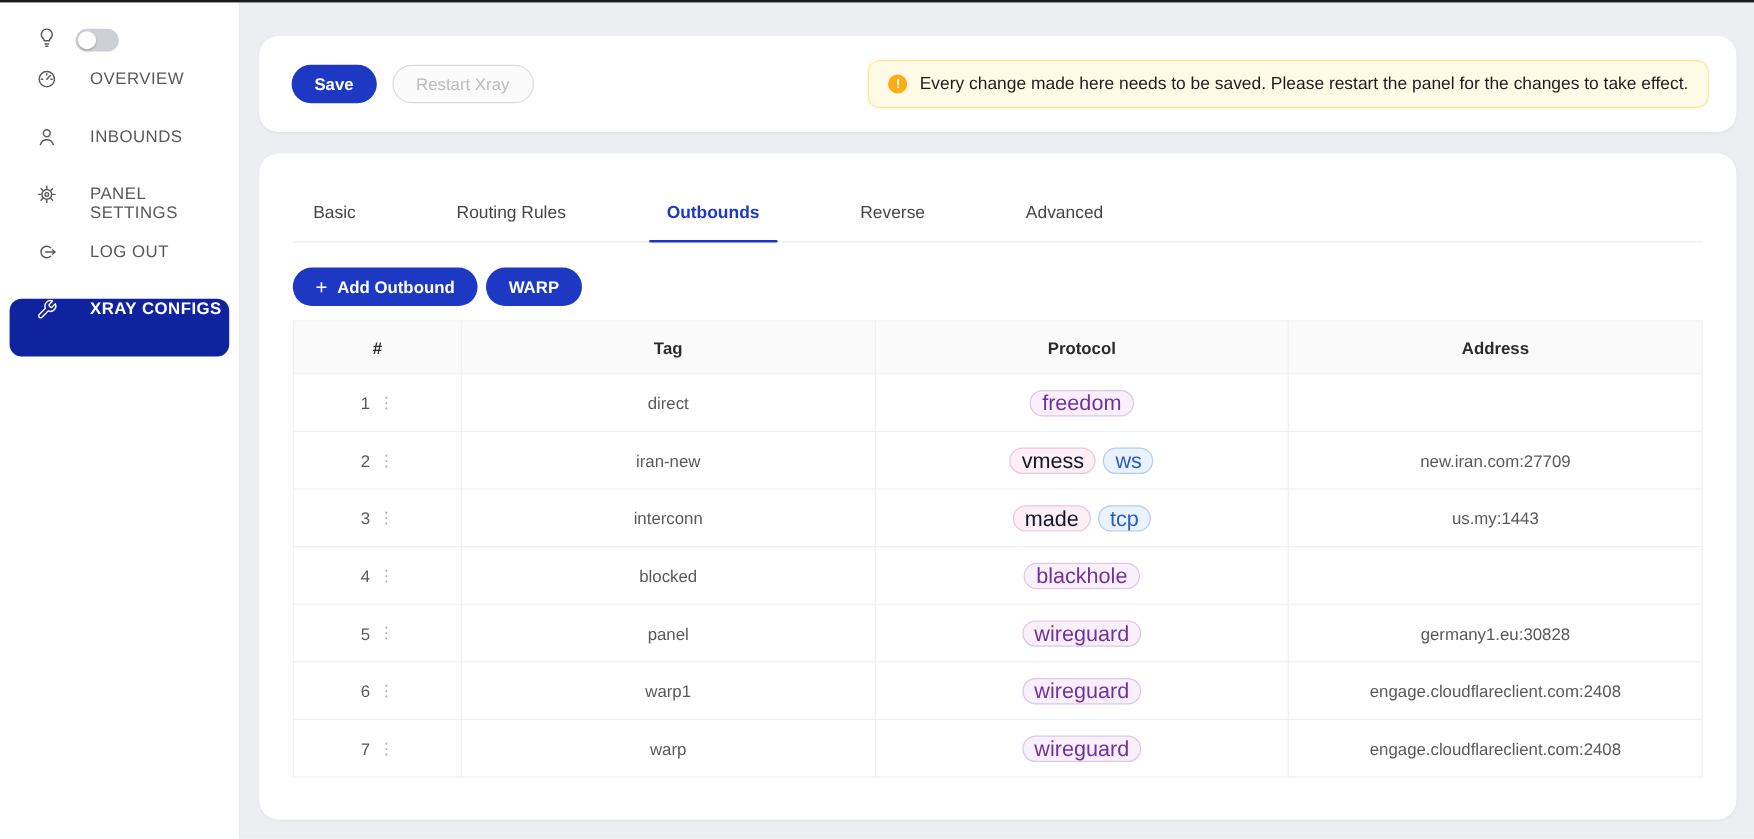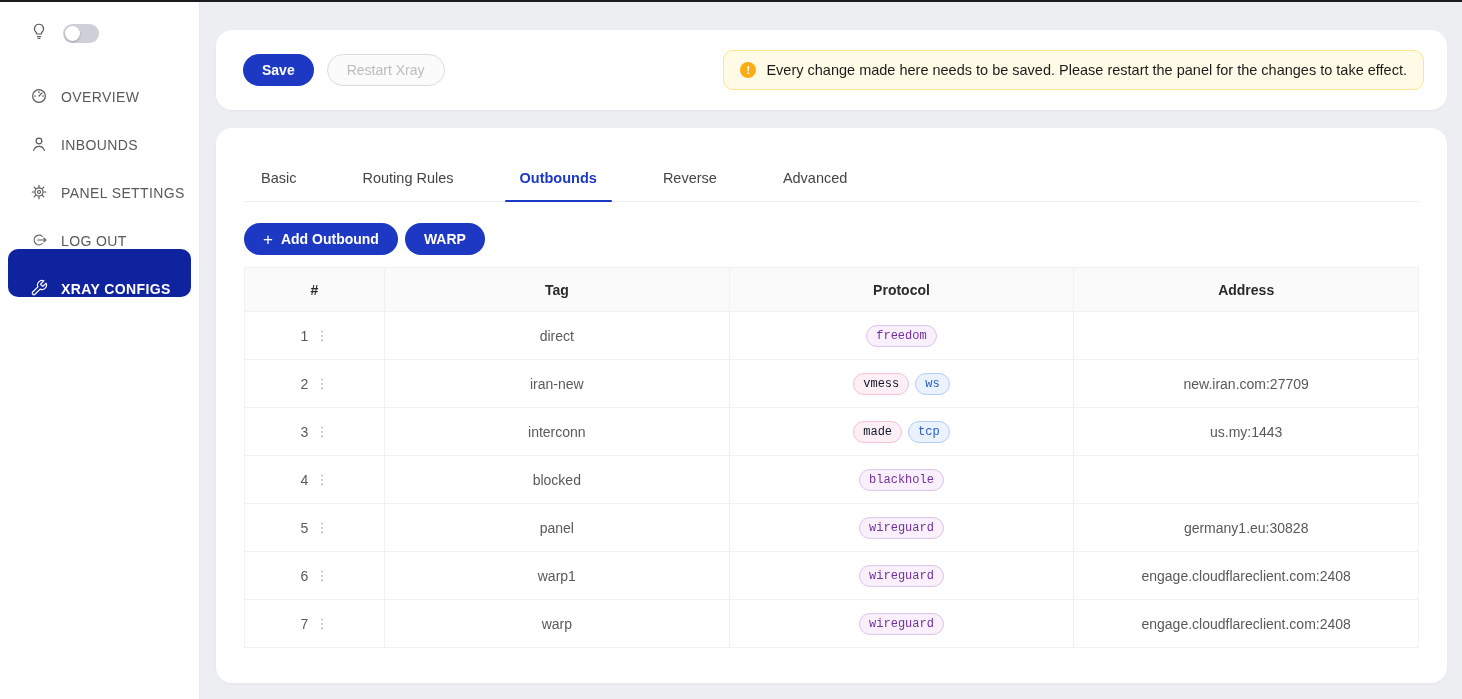--- a/index.html
+++ b/index.html
@@ -15,21 +15,21 @@
   
   .sidebar {
     position:absolute; left:0; top:0; width:200px; height:699px;
     background:#fff; border-right:1px solid #e9eaee; padding-top:13px; z-index:10;
   }
   .toggle-row { height:40px; display:flex; align-items:center; padding-left:30px; gap:15px; margin-bottom:4px; }
   .switch { width:36px; height:19px; border-radius:10px; background:#cdd0d6; position:relative; cursor:pointer; }
   .switch .knob { position:absolute; left:2px; top:2px; width:15px; height:15px; border-radius:50%; background:#fff; box-shadow:0 1px 2px rgba(0,0,0,.25); }
   .side-item {
     height:48px; margin:0 8px; padding-left:22px; border-radius:10px;
-    display:flex; align-items:flex-end; gap:13px; cursor:pointer;
+    display:flex; align-items:flex-start; gap:27px; cursor:pointer;
     color:#595959; font-size:14px; letter-spacing:.4px;
   }
   .side-item .icn { width:18px; height:18px; display:flex; align-items:center; justify-content:center; flex:0 0 18px; }
   .side-item svg { stroke:#595959; }
   .side-item.active { background:#10239e; color:#fff; font-weight:bold; }
   .side-item.active svg { stroke:#fff; }
   .bulb-icn svg { stroke:#595959; }
 
   
   .main { position:absolute; left:216px; top:30px; width:1231px; }
@@ -47,21 +47,21 @@
     height:40px; background:#fffbe6; border:1px solid #ffe58f; border-radius:10px;
     display:flex; align-items:center; gap:10px; padding:0 16px; font-size:14.5px; color:#1c1c1c;
   }
   .alert-icon {
     width:16px; height:16px; border-radius:50%; background:#faad14; color:#fff;
     font-size:11px; font-weight:bold; display:flex; align-items:center; justify-content:center; flex:0 0 16px;
     line-height:1;
   }
 
   .content-card { margin-top:18px; height:555px; padding:30px 28px 0; }
-  .tabs { display:flex; gap:36px; border-bottom:1px solid #edeef1; padding-left:2px; }
+  .tabs { display:flex; gap:54px; border-bottom:1px solid #edeef1; padding-left:2px; }
   .tab { padding:12px 15px 15px; font-size:14.5px; color:#454545; cursor:pointer; position:relative; }
   .tab.active { color:#1d39c4; font-weight:bold; }
   .tab.active::after { content:""; position:absolute; left:0; right:0; bottom:-1px; height:2px; background:#1d39c4; border-radius:2px; }
 
   .actions { margin-top:21px; display:flex; gap:7px; }
   .btn .plus { font-size:17px; margin-right:8px; font-weight:normal; line-height:1; }
 
   table.grid { margin-top:12px; width:100%; border-collapse:collapse; table-layout:fixed; }
   table.grid th {
     height:44px; background:#fafafa; border:1px solid #eef0f2;
@@ -70,21 +70,21 @@
   table.grid td {
     height:48px; border:1px solid #f0f1f4; text-align:center;
     font-size:14px; color:#595959; background:#fff;
   }
   col.c-num { width:140px; }
   .numcell { display:flex; align-items:center; justify-content:center; gap:7px; }
   .dots { color:#aaadb3; font-size:13px; cursor:grab; line-height:1; letter-spacing:0; }
   .badges { display:inline-flex; gap:6px; align-items:center; }
   .badge {
     display:inline-flex; align-items:center; padding:2px 9px; border-radius:999px;
-    font-size:12px; line-height:16px; border:1px solid;font-family:Liberation Mono, monospace;
+    font-size:18px; line-height:16px; border:1px solid;
   }
   .badge-purple { background:#f9f0fb; border-color:#ddc5ea; color:#72309f; }
   .badge-pink   { background:#fdeff6; border-color:#efc3d9; color:#0f172a; }
   .badge-blue   { background:#e9f2fd; border-color:#b2cef5; color:#2a5bc6; }
 </style>
 </head>
 <body>
 
 <div class="topline"></div>
 

